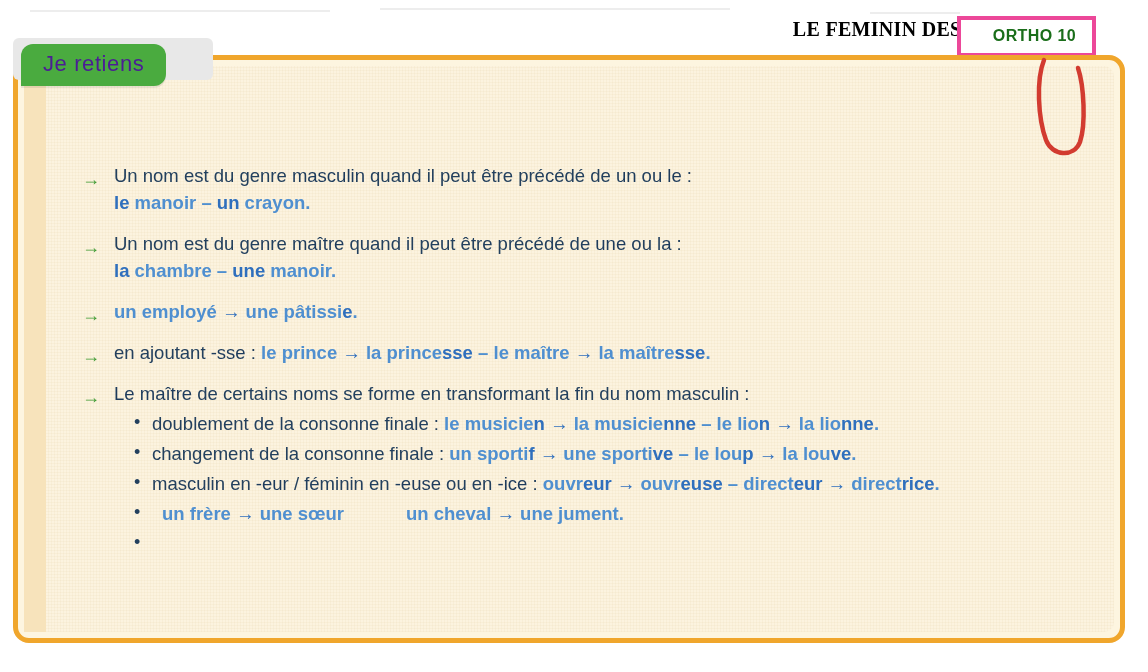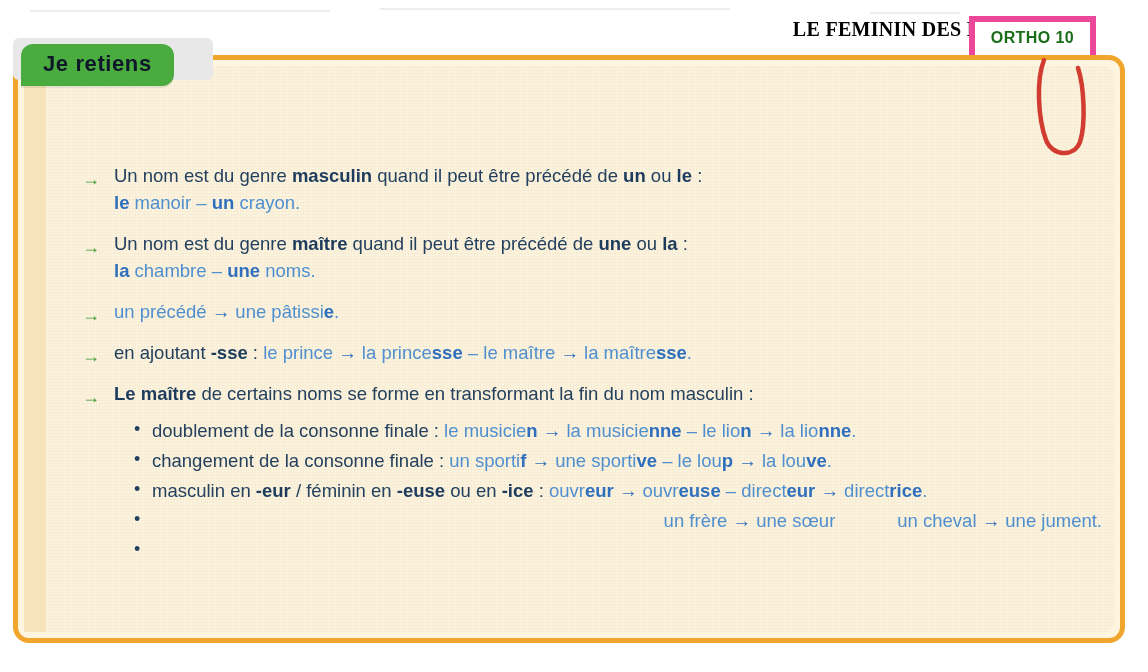--- a/index.html
+++ b/index.html
@@ -31,26 +31,26 @@
     font-family: "Liberation Serif", serif;
     font-weight: bold;
     font-size: 20px;
     letter-spacing: 0.3px;
     color: #000000;
   }
   .ortho-badge {
     position: absolute;
     top: 16px;
     right: 52px;
-    border: 6px solid #ec4899;
+    border: 4px solid #ec4899;
     background: #ffffff;
     color: #1a6e1a;
     font-weight: bold;
     font-size: 16px;
-    padding: 7px 16px 8px 16px;
+    padding: 7px 16px 8px 32px;
     letter-spacing: 0.4px;
   }
 
   
   .ghost-line {
     position: absolute;
     background: #ededed;
   }
   .ghost-a { top: 10px; left: 30px; width: 300px; height: 2px; }
   .ghost-b { top: 8px; left: 380px; width: 350px; height: 2px; }
@@ -95,23 +95,23 @@
     background: #e8e8e8;
     border-radius: 6px;
   }
   .je-retiens-tab {
     position: absolute;
     top: 44px;
     left: 21px;
     padding: 7px 22px 9px 22px;
     background: #4aab3f;
     border-radius: 12px 12px 12px 0;
-    color: #0f172a;
+    color: #4c1d95;
     font-size: 22px;
-    font-weight: bold;
+    font-weight: normal;
     letter-spacing: 0.6px;
     box-shadow: 0 2px 0 rgba(0,0,0,0.08);
   }
 
   
   .paper-clip {
     position: absolute;
     top: 56px;
     right: 52px;
     width: 62px;
@@ -130,44 +130,44 @@
   }
   .rule-block { margin-bottom: 14px; position: relative; padding-left: 32px; }
   .arrow-green {
     position: absolute;
     left: 0; top: 4px;
     color: #3f9b33;
     font-size: 18px;
     font-weight: bold;
   }
   .dark { color: #23405e; }
-  .b { font-weight: bold; color: #1d3b5c; }
-  .ex { color: #4f8fd0; }
+  .b { font-weight: normal; color: #1d3b5c; }
+  .ex { color: #4f8fd0; font-weight: bold; }
   .ex-b { color: #2f6fbd; font-weight: bold; }
   .arrow-blue { color: #2f6fbd; font-weight: bold; }
 
   ul.sub-list {
     list-style: none;
-    margin: 10px 0 0 0;
+    margin: 3px 0 0 0;
     padding: 0 0 0 18px;
   }
   ul.sub-list li {
     position: relative;
     padding-left: 20px;
     margin-bottom: 3px;
   }
   ul.sub-list li::before {
     content: "\2022";
     position: absolute;
     left: 2px;
     top: -1px;
     color: #23405e;
     font-size: 18px;
   }
-  .pair-row { display: block; padding-left: 10px; text-align: right; }
+  .pair-row { display: block; padding-left: 10px; }
   .gap { display: inline-block; width: 62px; }
 </style>
 </head>
 <body>
 
 <div class="page-header">
   <div class="ghost-line ghost-a"></div>
   <div class="ghost-line ghost-b"></div>
   <div class="ghost-line ghost-c"></div>
   <div class="doc-title">LE FEMININ DES NOMS</div>
@@ -189,28 +189,28 @@
           <span class="ex-b">le</span><span class="ex"> manoir</span><span class="ex"> – </span><span class="ex-b">un</span><span class="ex"> crayon.</span>
         </div>
       </div>
 
       <div class="rule-block">
         <span class="arrow-green">→</span>
         <div>
           <span class="dark">Un nom est du genre </span><span class="b">maître</span><span class="dark"> quand il peut être précédé de </span><span class="b">une</span><span class="dark"> ou </span><span class="b">la</span><span class="dark"> :</span>
         </div>
         <div>
-          <span class="ex-b">la</span><span class="ex"> chambre</span><span class="ex"> – </span><span class="ex-b">une</span><span class="ex"> noms.</span>
-        </div>
-      </div>
-
-      <div class="rule-block">
-        <span class="arrow-green">→</span>
-        <div>
-          <span class="ex">un précédé </span><span class="arrow-blue">→</span><span class="ex"> une pâtissi</span><span class="ex-b">e</span><span class="ex">.</span>
+          <span class="ex-b">la</span><span class="ex"> chambre</span><span class="ex"> – </span><span class="ex-b">une</span><span class="ex"> manoir.</span>
+        </div>
+      </div>
+
+      <div class="rule-block">
+        <span class="arrow-green">→</span>
+        <div>
+          <span class="ex">un employé </span><span class="arrow-blue">→</span><span class="ex"> une pâtissi</span><span class="ex-b">e</span><span class="ex">.</span>
         </div>
       </div>
 
       <div class="rule-block">
         <span class="arrow-green">→</span>
         <div>
           <span class="dark">en ajoutant </span><span class="b">-sse</span><span class="dark"> : </span><span class="ex">le prince </span><span class="arrow-blue">→</span><span class="ex"> la prince</span><span class="ex-b">sse</span><span class="ex"> – </span><span class="ex">le maître </span><span class="arrow-blue">→</span><span class="ex"> la maître</span><span class="ex-b">sse</span><span class="ex">.</span>
         </div>
       </div>
 

